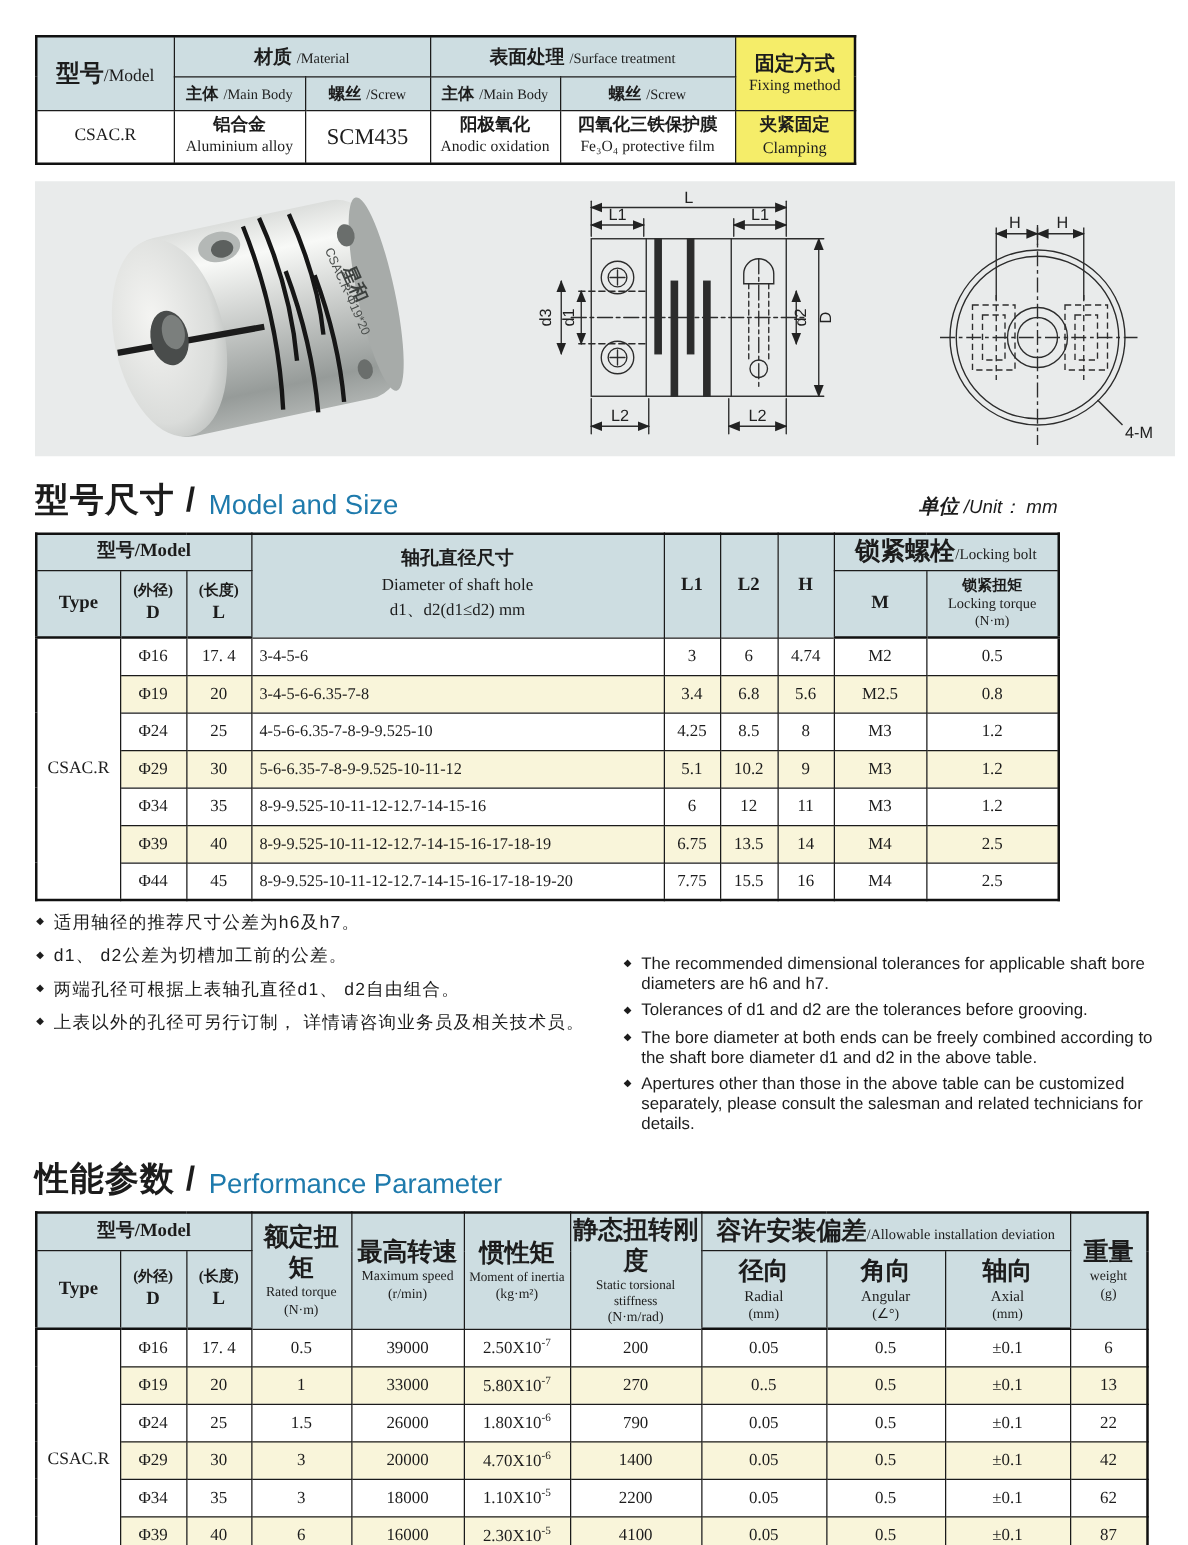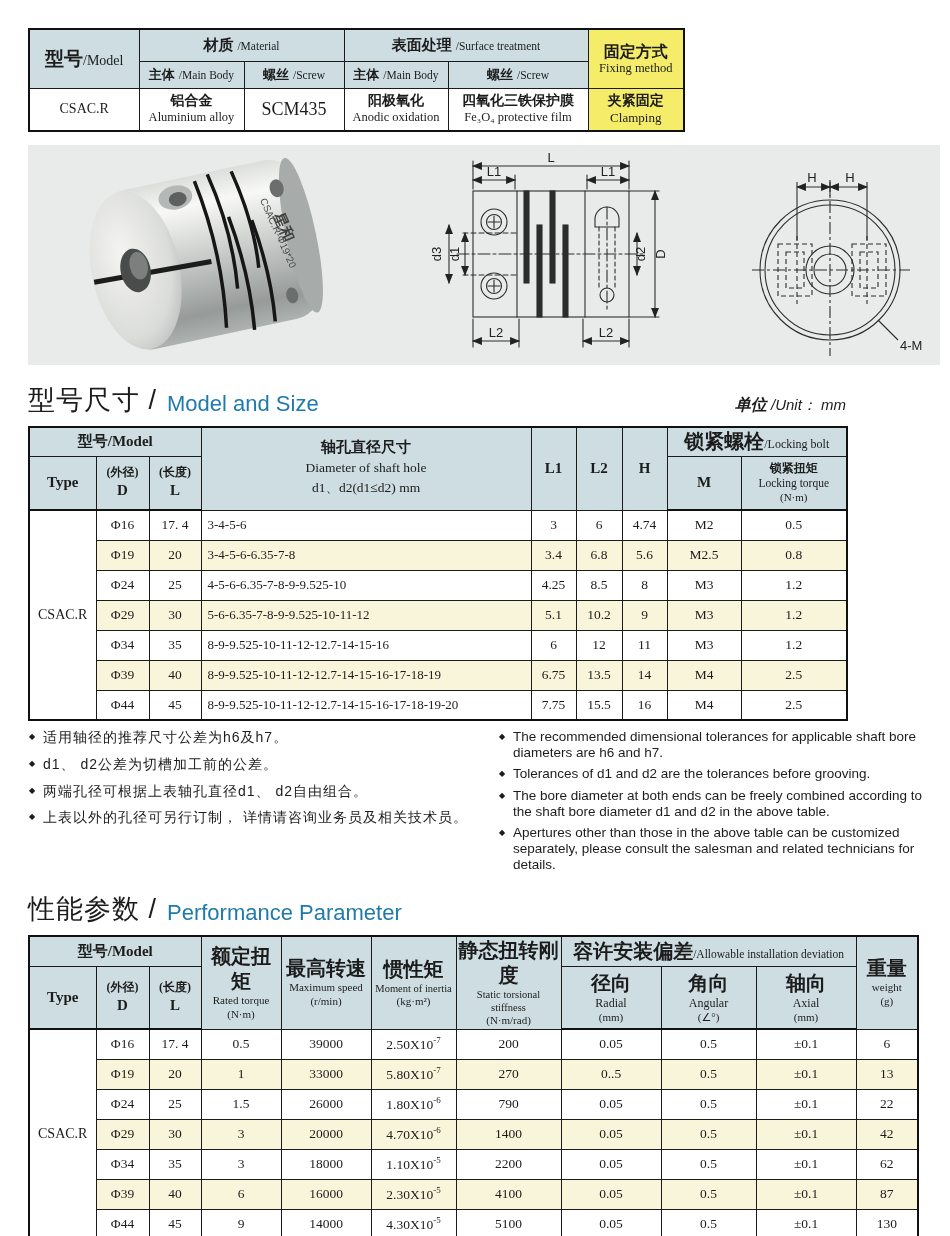--- a/index.html
+++ b/index.html
@@ -36,21 +36,21 @@
   .band { margin-top:13px; width:912px; height:220px; background:#e9ebeb;
           display:flex; align-items:center; }
   .band svg { display:block; }
   .photo-wrap { margin-left:30px; }
   .draw1-wrap { margin-left:65px; }
   .draw2-wrap { margin-left:35px; }
   .dim { font-size:13px; fill:#222; }
 
   
   .sec-title { display:flex; align-items:flex-end; margin-top:17px; margin-bottom:8px; }
-  .sec-title .t-zh { font-size:27px; font-weight:400; letter-spacing:1px; }
+  .sec-title .t-zh { font-size:27px; font-weight:700; letter-spacing:1px; }
   .sec-title .t-en { font-size:22px; color:#1e7aac; margin-left:10px; padding-bottom:1px; }
   .unit-label { margin-left:auto; padding-bottom:2px; font-size:15px;font-style:italic; }
   .unit-label b { font-size:16px; }
 
   
   .size-table { width:818px; }
   .perf-table { width:889px; }
   .data-table thead .hA { height:29px; }
   .size-table thead .hB { height:54px; }
   .perf-table thead .hB { height:52px; }
@@ -70,21 +70,21 @@
   .data-table td.col-holes { text-align:left; padding:0 6px; font-size:13px; }
   sup { font-size:9px; }
 
   
   .notes { display:flex; width:912px; margin-top:8px;justify-content:flex-end; }
   .notes ul { list-style:none; }
   .notes li { position:relative; padding-left:15px; line-height:1.2; }
   .notes li::before { content:"◆"; position:absolute; left:1px; top:3px; font-size:8px; }
   .notes-zh { width:470px; }
   .notes-zh li { font-size:14px; letter-spacing:1px; margin-bottom:10px; }
-  .notes-en { width:442px; }
+  .notes-en { width:442px;margin-top:34px; }
   .notes-en li { font-size:13.5px; margin-bottom:5px; }
 </style>
 </head>
 <body>
 
 <div class="page">
 
   <table class="spec-table outer">
     <colgroup>
         <col style="width:110px">

